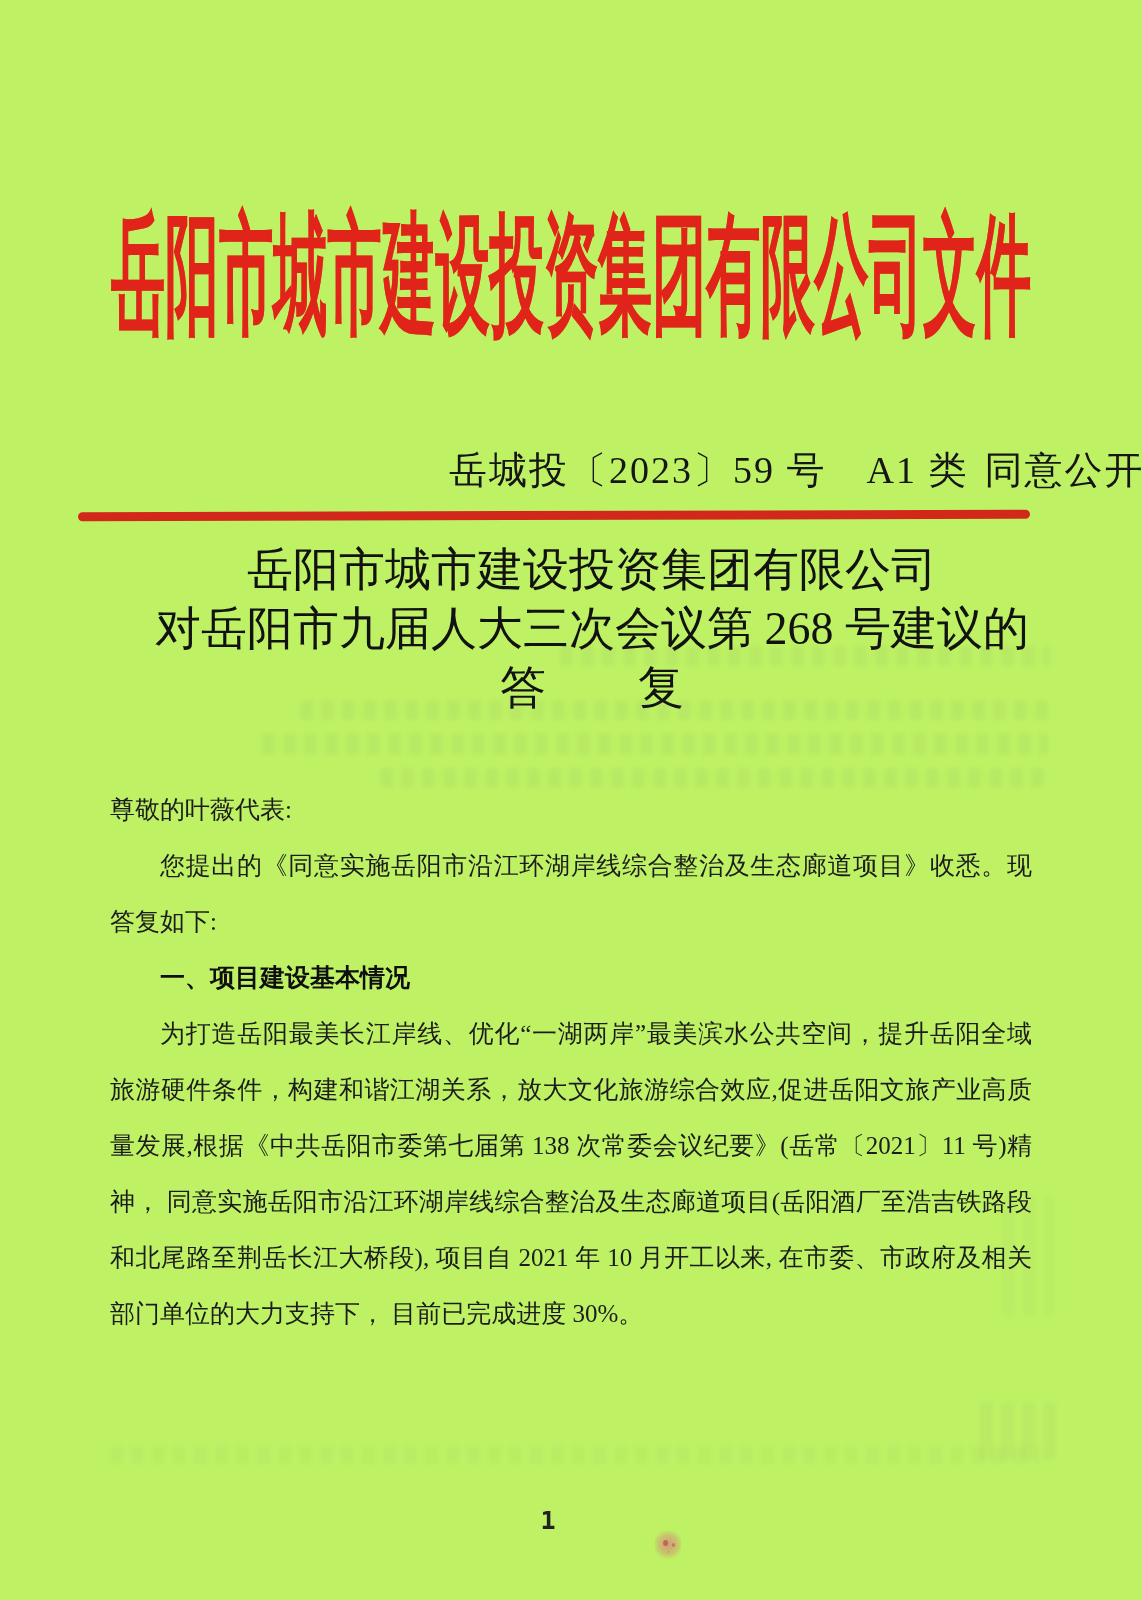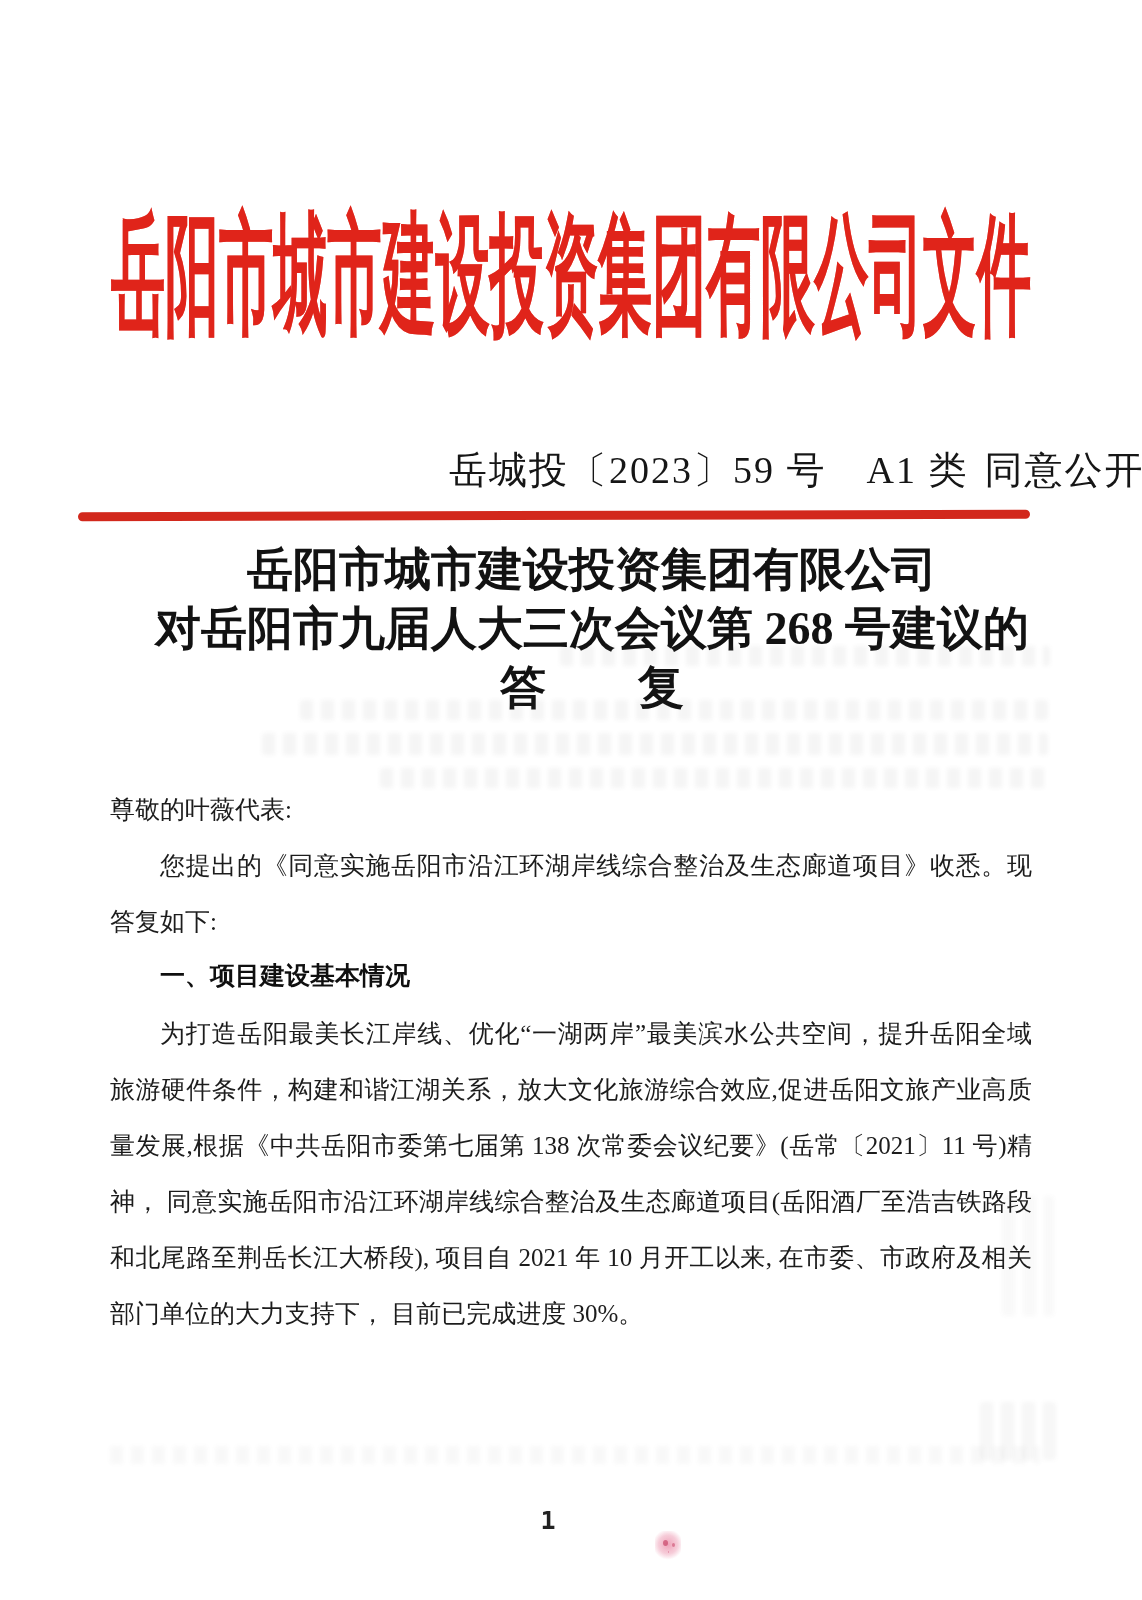--- a/index.html
+++ b/index.html
@@ -1,20 +1,20 @@
 <!DOCTYPE html>
 <html><head>
 <meta charset="utf-8">
 <style>
   html,body{margin:0;padding:0;background:#e8e8e8;}
   .page{
     position:relative;
     width:1142px;height:1600px;
     margin:0 auto;
-    background:#ffffff;
+    background:#bef264;
     overflow:hidden;
     font-family:"Liberation Serif","DejaVu Serif",serif;
     color:#1e1e1e;
   }
   
   .letterhead-wrap{
     position:absolute;top:198px;left:0;right:0;height:156px;
     display:flex;justify-content:center;align-items:center;
   }
   .letterhead{
@@ -35,34 +35,34 @@
   .ref-line .gap-small{display:inline-block;width:16px;}
   
   .red-rule{
     position:absolute;top:511px;left:78px;width:952px;height:9px;
     background:#d2281c;border-radius:5px;
     transform:rotate(-0.15deg);
   }
   
   .doc-title{
     position:absolute;top:540px;left:0;right:0;
-    text-align:center;font-weight:700;color:#121212;
+    text-align:center;font-weight:400;color:#121212;
     font-size:46px;line-height:59px;margin-left:42px;
   }
   
   .body-text{
     position:absolute;top:782px;left:110px;width:922px;
     font-size:25px;line-height:56px;
     text-align:justify;
     color:#1c1c1c;
   }
   .body-text p{margin:0;}
   .body-text .indent{text-indent:2em;}
   .section-heading{
-    font-family:Liberation Mono, monospace;
+    font-family:Liberation Serif, serif;
     font-weight:700;color:#0f0f0f;
   }
   
   .page-number{
     position:absolute;top:1506px;left:0;width:1096px;
     text-align:center;
     font-family:"DejaVu Sans Mono","Liberation Mono",monospace;
     font-weight:700;font-size:25px;color:#222;
   }
   .pink-smudge{

